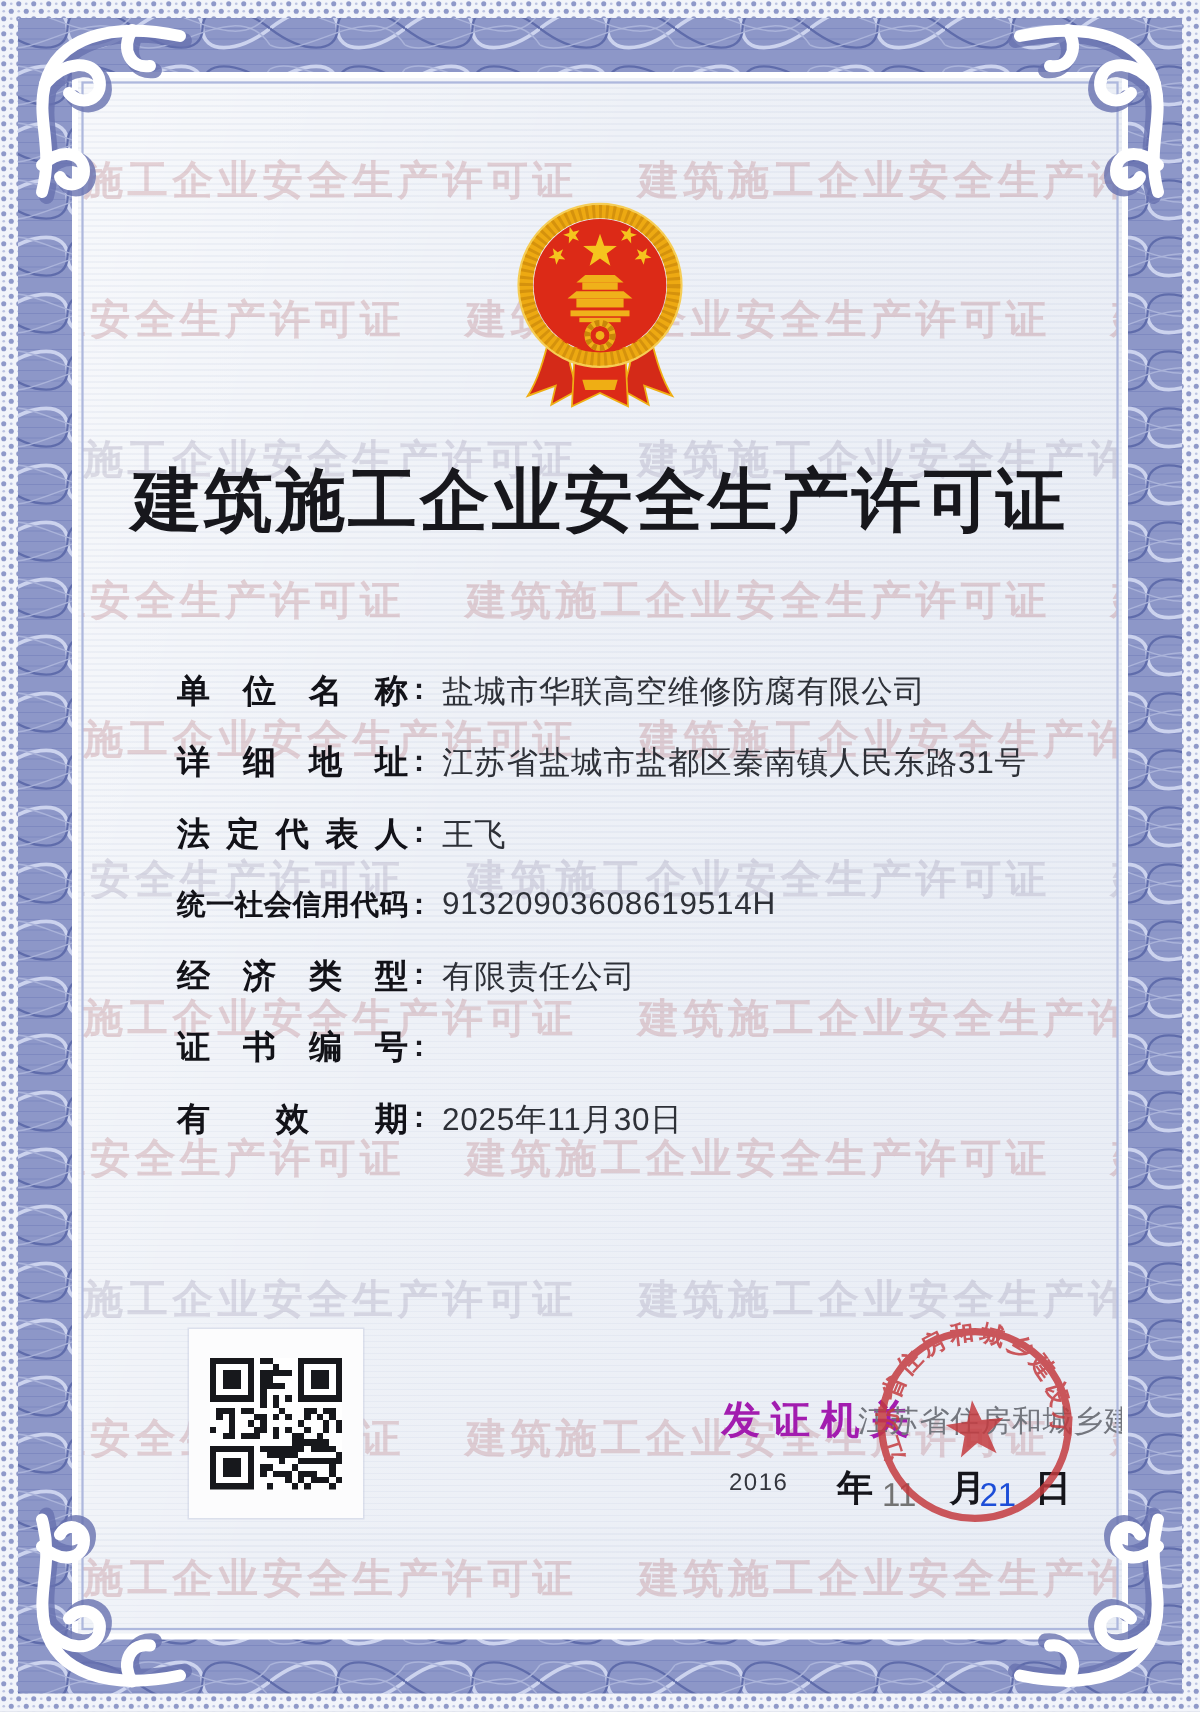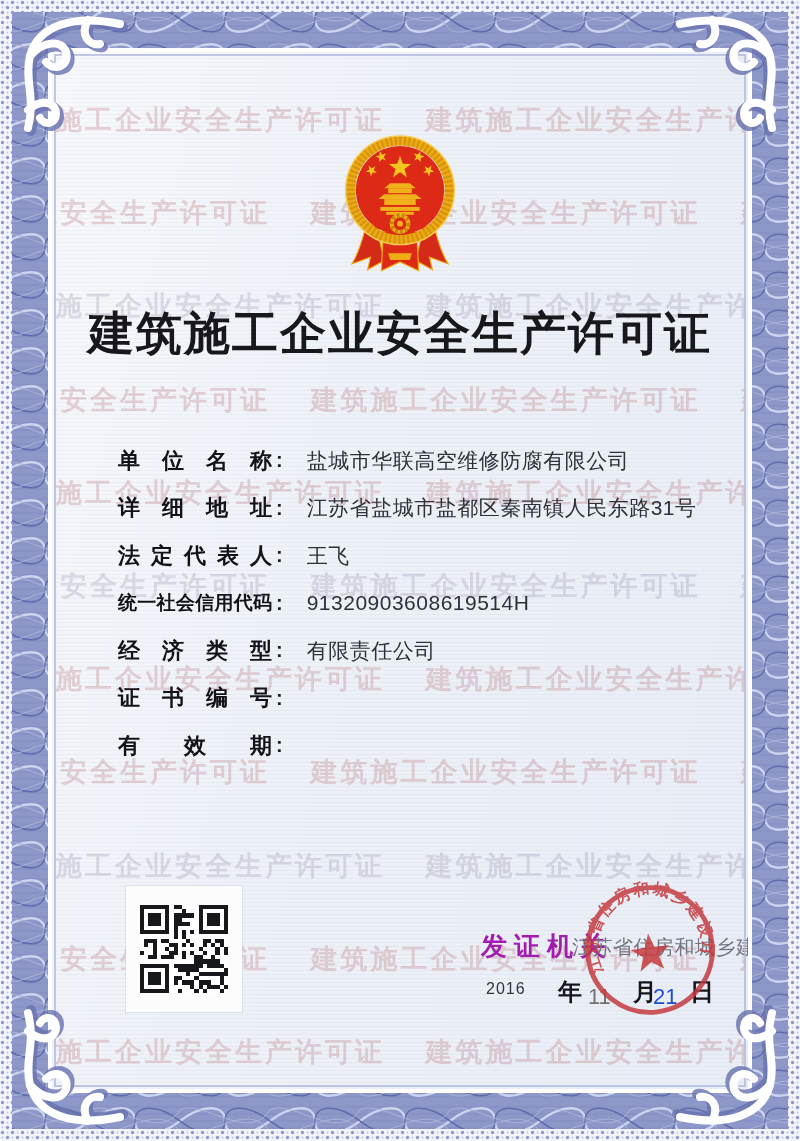--- a/index.html
+++ b/index.html
@@ -34,21 +34,21 @@
     color:#17171c;
   }
   .fields{position:absolute;left:118px;top:437px;width:580px;}
   .field-row{height:47.5px;display:flex;align-items:center;}
   .field-label{
     width:154px;display:flex;justify-content:space-between;
     font-size:22px;font-weight:700;color:#121218;flex:0 0 auto;
   }
   .field-label.tight{font-size:19px;letter-spacing:0;}
   .field-colon{margin:0 12px 0 4px;font-size:20px;font-weight:700;color:#1d1d24;}
-  .field-value{font-size:21px;color:#2e3138;letter-spacing:0.5px;white-space:nowrap;margin-left:12px;}
+  .field-value{font-size:21px;color:#2e3138;letter-spacing:0.5px;white-space:nowrap;}
   .qr{
     position:absolute;left:126px;top:886px;width:116px;height:126px;
     background:#fcfcfd;display:flex;align-items:center;justify-content:center;
     box-shadow:0 0 0 1px rgba(200,206,224,0.5);
   }
   .issuer-label{
     position:absolute;left:481px;top:929px;
     font-size:26px;font-weight:700;letter-spacing:7px;color:#a21caf;white-space:nowrap;
   }
   .issuer-authority{
@@ -195,20 +195,21 @@
         </span>
         <span class="field-colon">:</span>
       </div>
       <div class="field-row">
         <span class="field-label">
           <span>有</span>
           <span>效</span>
           <span>期</span>
         </span>
         <span class="field-colon">:</span>
+        <span class="field-value">2025年11月30日</span>
       </div>
     </div>
 
   <div class="qr">
     <svg id="qrSvg" width="88" height="88" viewBox="0 0 21 21" shape-rendering="crispEdges">
         <rect x="0" y="0" width="21" height="21" fill="#ffffff"></rect>
         <rect x="0" y="0" width="7" height="7" fill="#17181c"></rect>
         <rect x="1" y="1" width="5" height="5" fill="#ffffff"></rect>
         <rect x="2" y="2" width="3" height="3" fill="#17181c"></rect>
         <rect x="14" y="0" width="7" height="7" fill="#17181c"></rect>

